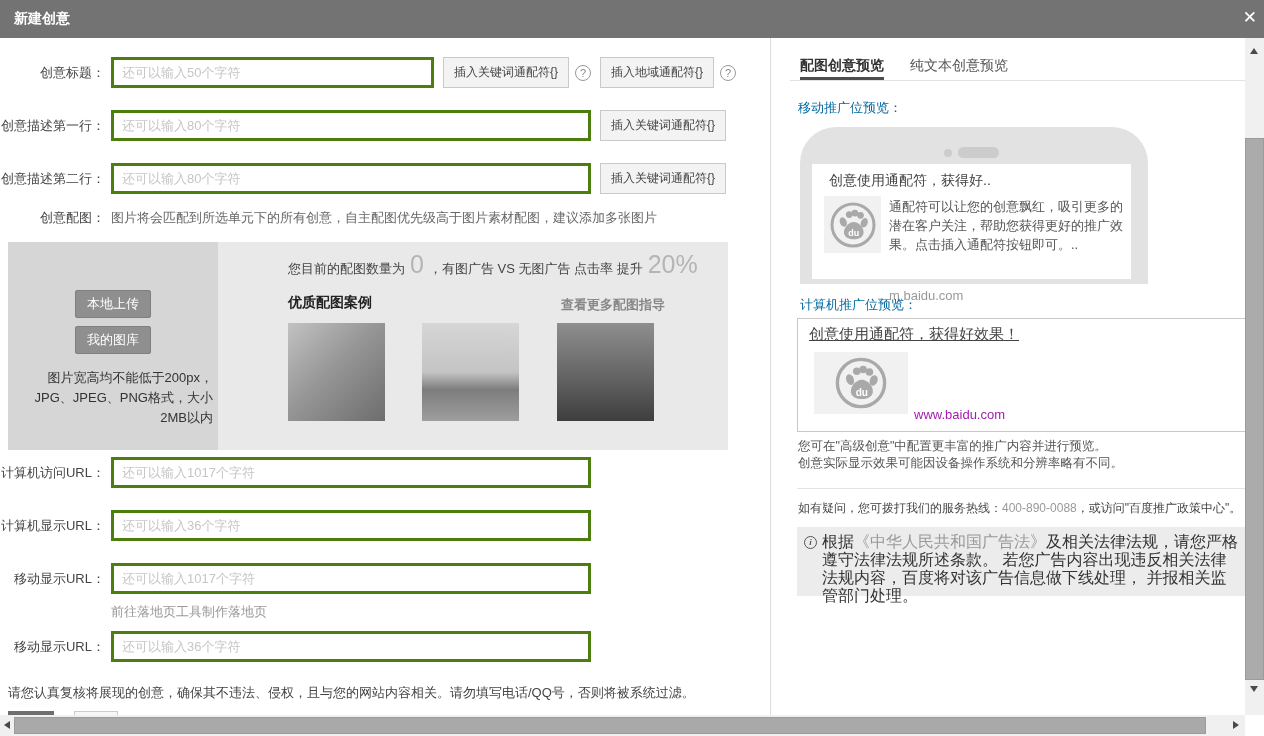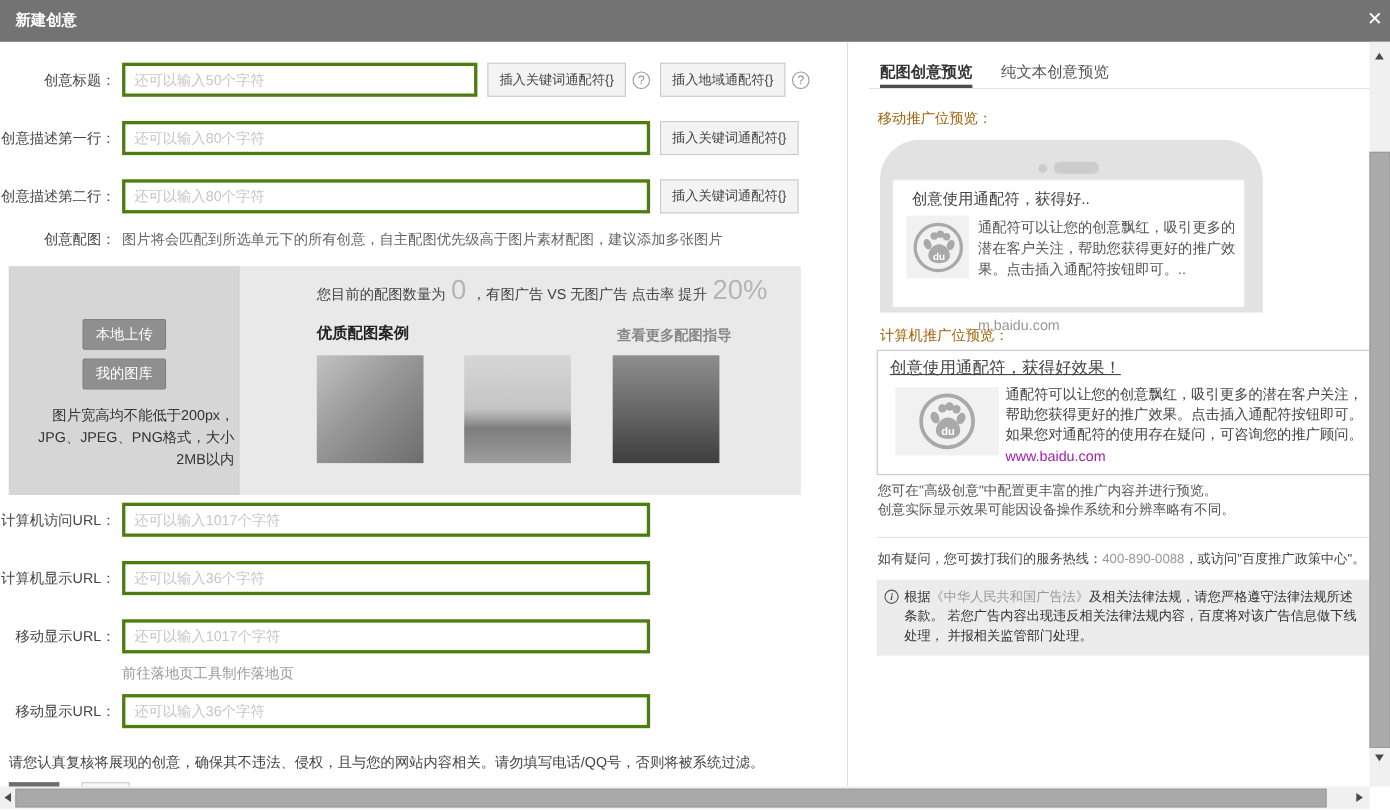--- a/index.html
+++ b/index.html
@@ -45,21 +45,21 @@
   
   .panel-divider { position:absolute; left:770px; top:38px; width:1px; height:677px; background:#ddd; }
 
   
   .tabs { position:absolute; left:800px; top:57px; display:flex; }
   .tab { font-size:14px; cursor:pointer; }
   .tab.active { font-weight:bold; color:#333; }
   .tab.inactive { color:#555; margin-left:26px; }
   .tab-underline { position:absolute; left:800px; top:77px; width:84px; height:3px; background:#4d4d4d; }
   .tabs-border { position:absolute; left:790px; top:80px; width:456px; height:1px; background:#e2e2e2; }
-  .pv-label { position:absolute; font-size:13px; color:#a16207; }
+  .pv-label { position:absolute; font-size:13px; color:#0369a1; }
 
   .phone { position:absolute; left:800px; top:127px; width:348px; height:157px; background:#e2e2e2; border-radius:36px 36px 0 0; }
   .phone-dot { position:absolute; left:144px; top:22px; width:8px; height:8px; border-radius:50%; background:#cccccc; }
   .phone-slot { position:absolute; left:158px; top:20px; width:41px; height:11px; border-radius:6px; background:#cccccc; }
   .m-card { position:absolute; left:811px; top:163px; width:321px; height:117px; background:#fff; border:1px solid #e3e3e3; }
   .m-card .ad-title { position:absolute; left:17px; top:8px; font-size:14px; color:#444; }
   .logo-box { position:absolute; background:#f1f1f1; display:flex; align-items:center; justify-content:center; }
   .m-logo { left:12px; top:32px; width:57px; height:57px; }
   .m-card .ad-text { position:absolute; left:77px; top:33px; width:234px; font-size:13px; color:#555; line-height:19px; }
   .m-card .ad-url { position:absolute; left:77px; top:91px; font-size:13px; color:#999;margin-top:33px; }
@@ -69,21 +69,21 @@
   .pc-logo { left:16px; top:33px; width:94px; height:62px; }
   .pc-box .ad-text { position:absolute; left:116px; top:31px; width:325px; font-size:13px; color:#444; line-height:18px; }
   .pc-box .ad-url { position:absolute; left:116px; top:88px; font-size:13px; color:#a21caf; }
 
   .notes { position:absolute; left:798px; top:438px; font-size:12.5px; color:#555; line-height:17px; }
   .hr2 { position:absolute; left:797px; top:488px; width:449px; height:1px; background:#e3e3e3; }
   .hotline { position:absolute; left:798px; top:500px; font-size:12px; color:#444; white-space:nowrap; }
   .hotline .num { color:#999; }
   .legal-box { position:absolute; left:797px; top:527px; width:449px; height:69px; background:#ececec; }
   .info-ic { position:absolute; left:7px; top:9px; width:13px; height:13px; border:1px solid #555; border-radius:50%; color:#555; font-size:9px; line-height:11px; text-align:center; font-family:"Liberation Serif",serif; font-style:italic; font-weight:bold; }
-  .legal-text { position:absolute; left:25px; top:6px; width:418px; font-size:12px; color:#333; line-height:18px; }
+  .legal-text { position:absolute; left:25px; top:6px; width:418px; font-size:16px; color:#333; line-height:18px; }
   .legal-text .law { color:#999; }
 
   
   .vscroll { position:absolute; left:1245px; top:38px; width:19px; height:677px; background:#f0f0f0; }
   .vthumb { position:absolute; left:0; top:100px; width:19px; height:542px; background:#ababab; border:1px solid #9b9b9b; }
   .arr { position:absolute; width:0; height:0; }
   .arr-up { left:5px; top:10px; border-left:4px solid transparent; border-right:4px solid transparent; border-bottom:6px solid #4a4a4a; }
   .arr-dn { left:5px; bottom:23px; border-left:4px solid transparent; border-right:4px solid transparent; border-top:6px solid #4a4a4a; }
   .hscroll { position:absolute; left:0; top:715px; width:1245px; height:21px; background:#f0f0f0; }
   .hthumb { position:absolute; left:14px; top:2px; width:1192px; height:17px; background:#a9a9a9; border:1px solid #9b9b9b; }
@@ -211,21 +211,20 @@
         <circle cx="32" cy="32" r="28" fill="none" stroke="#a9a9a9" stroke-width="4"></circle>
         <ellipse cx="19" cy="28" rx="4.5" ry="6.5" transform="rotate(-22 19 28)" fill="#a9a9a9"></ellipse>
         <circle cx="27" cy="18" r="4.5" fill="#a9a9a9"></circle>
         <circle cx="34.5" cy="16" r="4.5" fill="#a9a9a9"></circle>
         <circle cx="42" cy="19" r="4.5" fill="#a9a9a9"></circle>
         <ellipse cx="47" cy="29" rx="4.5" ry="6.5" transform="rotate(22 47 29)" fill="#a9a9a9"></ellipse>
         <path d="M33 28 C40 28 47 36 46 43 C45 49 39 51 33 51 C27 51 21 49 20 43 C19 36 26 28 33 28 Z" fill="#a9a9a9"></path>
         <text x="33" y="47" text-anchor="middle" font-size="12" font-weight="bold" fill="#ffffff">du</text>
       </svg>
     </div>
-    <div class="ad-text">通配符可以让您的创意飘红，吸引更多的潜在客户关注，帮助您获得更好的推广效果。点击插入通配符按钮即可。如果您对通配符的使用存在疑问，可咨询您的推广顾问。</div>
     <div class="ad-url">www.baidu.com</div>
   </div>
 
   <div class="notes">
     <div>您可在"高级创意"中配置更丰富的推广内容并进行预览。</div>
     <div>创意实际显示效果可能因设备操作系统和分辨率略有不同。</div>
   </div>
 
   <div class="hr2"></div>
 

